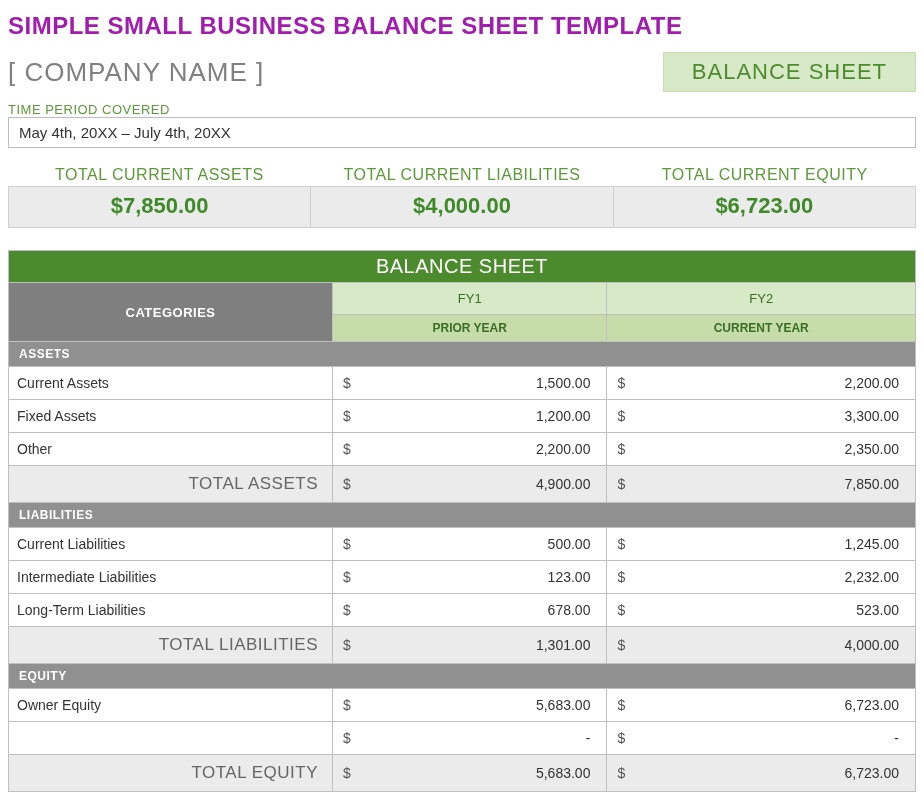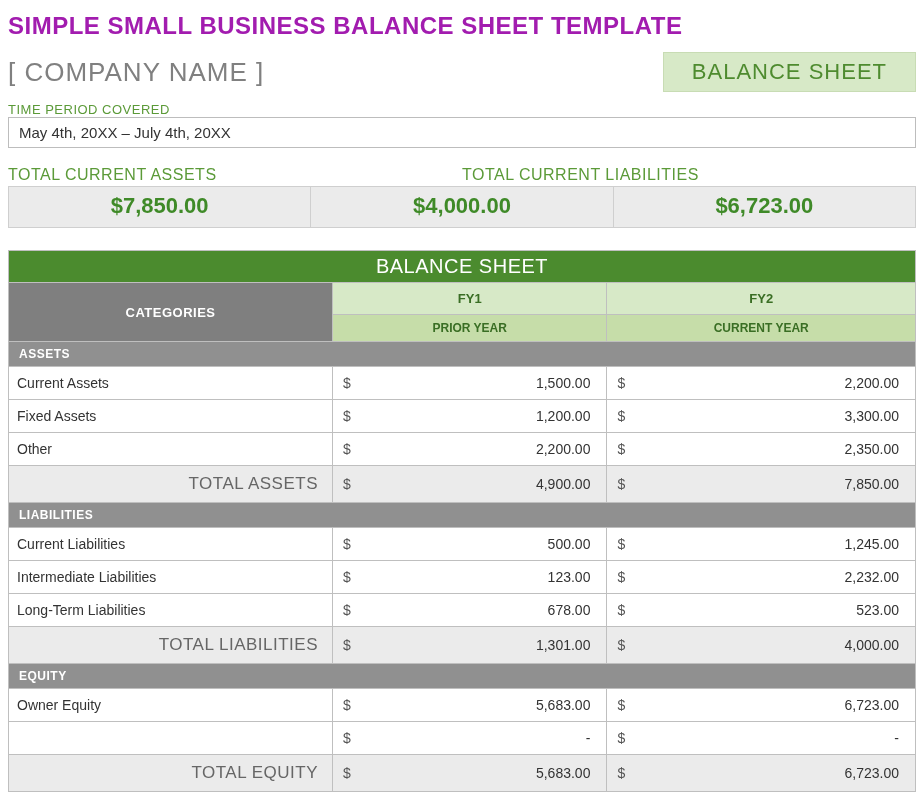--- a/index.html
+++ b/index.html
@@ -49,21 +49,21 @@
     font-size: 15px;
     color: #333;
     margin-bottom: 18px;
   }
   .summary-row {
     display: flex;
     gap: 0;
   }
   .summary-cell {
     flex: 1;
-    text-align: left;
+    text-align: center;
   }
   .summary-label {
     color: #5b9a38;
     font-size: 16px;
     letter-spacing: 0.5px;
     padding-bottom: 2px;
   }
   .summary-value-row {
     display: flex;
     border: 1px solid #cfcfcf;
@@ -102,21 +102,21 @@
     font-size: 13px;
     font-weight: bold;
     letter-spacing: 0.5px;
     width: 324px;
   }
   .fy-head {
     background: #d7e9c7;
     color: #3a6e24;
     text-align: center;
     font-size: 13px;
-    font-weight: bold;
+    font-weight: normal;
     padding: 8px 0;
   }
   .fy-sub {
     background: #c6dda9;
     color: #3a6e24;
     text-align: center;
     font-size: 12px;
     font-weight: bold;
     padding: 6px 0;
   }
@@ -169,20 +169,23 @@
 <div class="period-label">TIME PERIOD COVERED</div>
 <div class="period-box">May 4th, 20XX – July 4th, 20XX</div>
 
 <div class="summary-row">
   <div class="summary-cell">
       <div class="summary-label">TOTAL CURRENT ASSETS</div>
     </div>
   <div class="summary-cell">
       <div class="summary-label">TOTAL CURRENT LIABILITIES</div>
     </div>
+  <div class="summary-cell">
+      <div class="summary-label">TOTAL CURRENT EQUITY</div>
+    </div>
 </div>
 <div class="summary-value-row">
   <div class="summary-value">$7,850.00</div>
   <div class="summary-value">$4,000.00</div>
   <div class="summary-value">$6,723.00</div>
 </div>
 
 <table class="sheet">
   <tbody>
       <tr>

